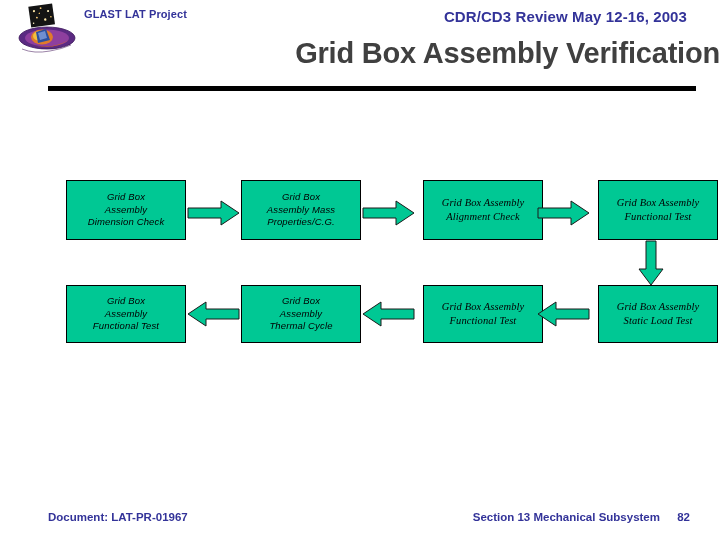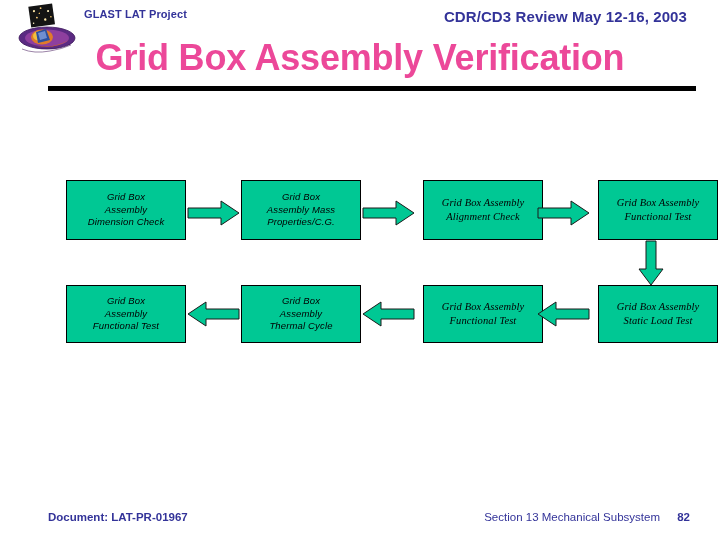--- a/index.html
+++ b/index.html
@@ -47,24 +47,24 @@
     font-weight: bold;
     color: #333399;
     letter-spacing: 0.1px;
     white-space: nowrap;
   }
   .title {
     position: absolute;
     left: 0;
     right: 0;
     top: 37px;
-    text-align: center;
-    font-size: 36px;
-    font-weight: bold;
-    color: #ec4899;
+    text-align: right;
+    font-size: 29px;
+    font-weight: bold;
+    color: #404040;
     letter-spacing: -0.2px;
   }
   .rule {
     position: absolute;
     left: 48px;
     top: 86px;
     width: 648px;
     height: 5px;
     background: #000000;
   }
@@ -118,21 +118,21 @@
     font-size: 11.5px;
     font-weight: bold;
     color: #333399;
     white-space: nowrap;
   }
   .ftr-right {
     position: absolute;
     right: 60px;
     bottom: 17px;
     font-size: 11.5px;
-    font-weight: normal;
+    font-weight: bold;
     color: #333399;
     white-space: nowrap;
   }
   .ftr-page {
     position: absolute;
     right: 30px;
     bottom: 17px;
     font-size: 11.5px;
     font-weight: bold;
     color: #333399;

